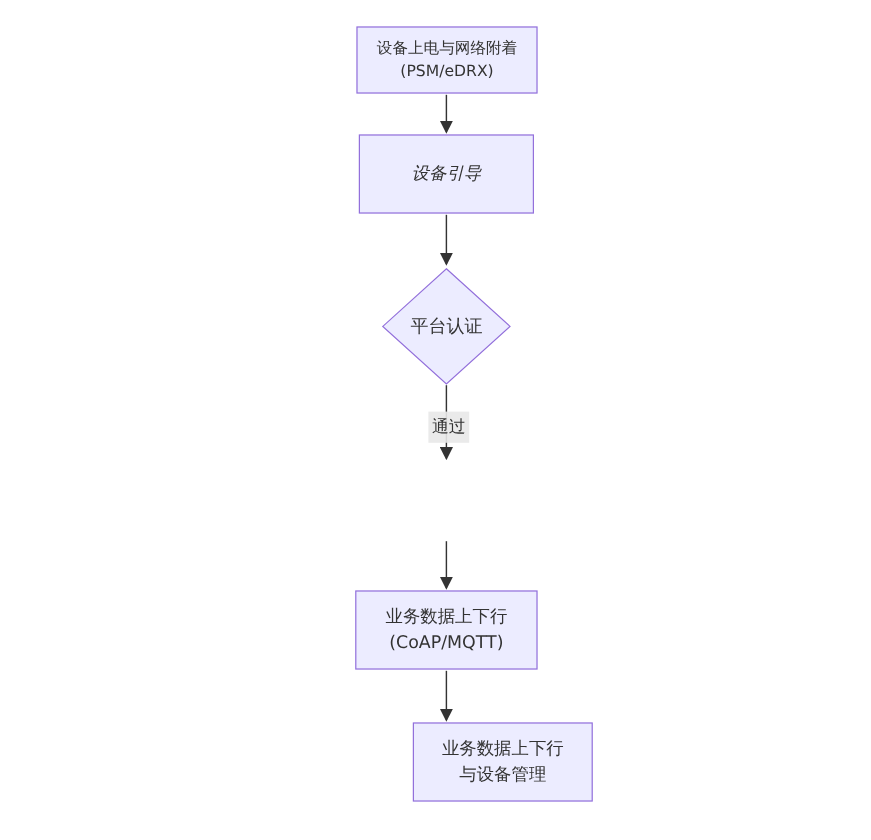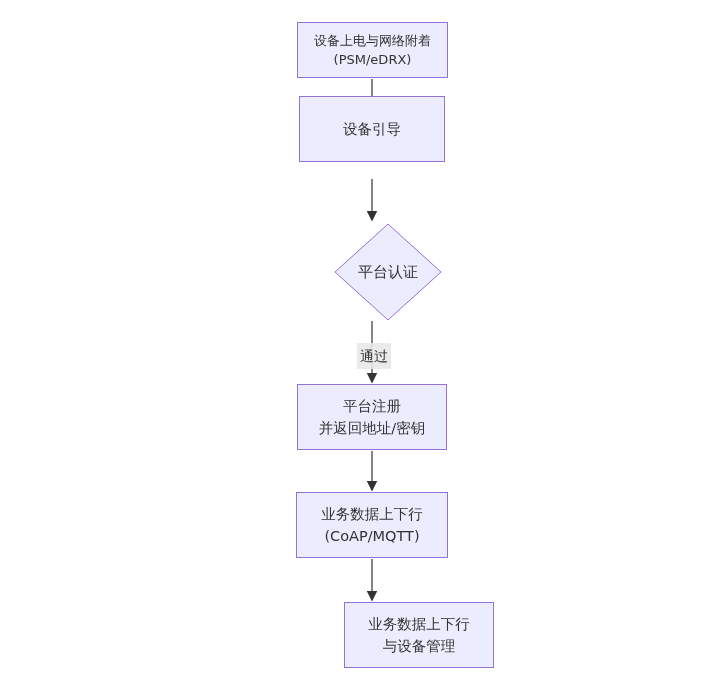--- a/index.html
+++ b/index.html
@@ -79,37 +79,33 @@
     <line x1="372" y1="321" x2="372" y2="382" stroke="#333333" stroke-width="1.2" marker-end="url(#arrowhead)"></line>
     <line x1="372" y1="451" x2="372" y2="490" stroke="#333333" stroke-width="1.2" marker-end="url(#arrowhead)"></line>
     <line x1="372" y1="559" x2="372" y2="600" stroke="#333333" stroke-width="1.2" marker-end="url(#arrowhead)"></line>
   </svg>
 
   <div class="node small" style="left:297px; top:22px; width:151px; height:56px;">
     <div>设备上电与网络附着</div>
     <div>(PSM/eDRX)</div>
   </div>
 
-  <div class="node" style="left:299px; top:96px; width:146px; height:66px;">
+  <div class="node" style="left:299px; top:112px; width:146px; height:66px;font-style:italic;">
     <div>设备引导</div>
   </div>
 
-  <div class="diamond-wrap" style="left:334px; top:223px; width:108px; height:98px;">
+  <div class="diamond-wrap" style="left:318px; top:223px; width:108px; height:98px;">
     <svg width="108" height="98" viewBox="0 0 108 98">
       <polygon points="54,1 107,49 54,97 1,49" fill="#ECECFF" stroke="#9370DB" stroke-width="1"></polygon>
     </svg>
     <div class="diamond-label">平台认证</div>
   </div>
 
   <div class="edge-label" style="left:357px; top:343px; width:30px;">通过</div>
 
-  <div class="node" style="left:297px; top:384px; width:150px; height:66px;">
-    <div>平台注册</div>
-    <div>并返回地址/密钥</div>
-  </div>
 
   <div class="node" style="left:296px; top:492px; width:152px; height:66px;">
     <div>业务数据上下行</div>
     <div>(CoAP/MQTT)</div>
   </div>
 
   <div class="node" style="left:297px; top:602px; width:150px; height:66px;margin-left:47px;">
     <div>业务数据上下行</div>
     <div>与设备管理</div>
   </div>

